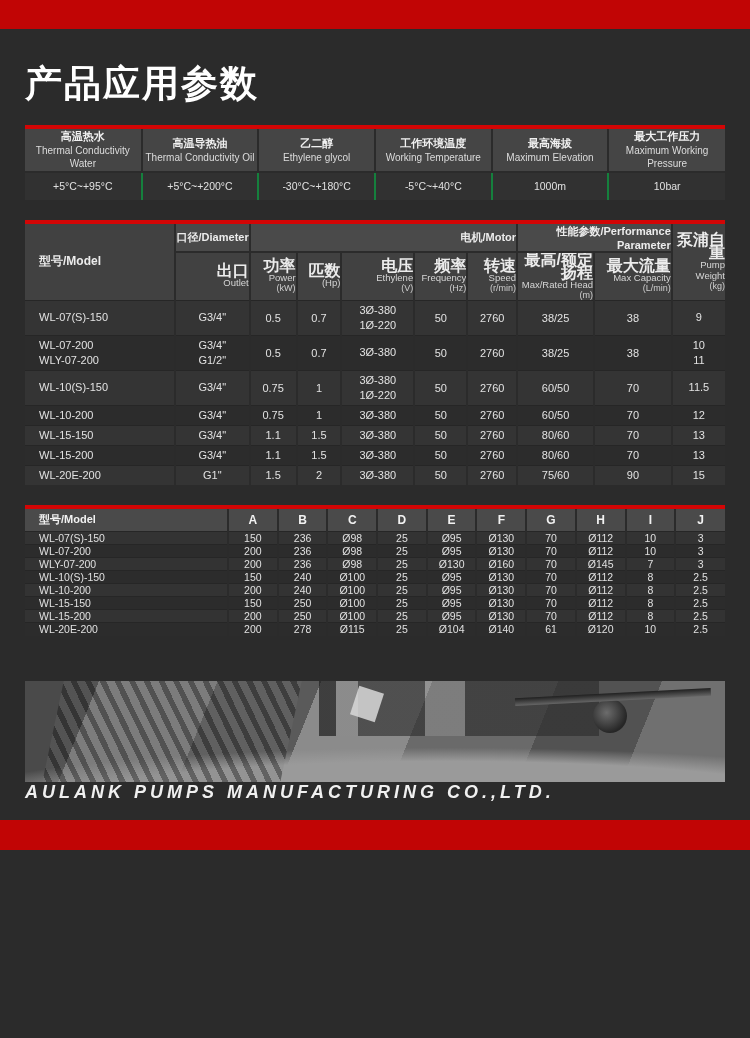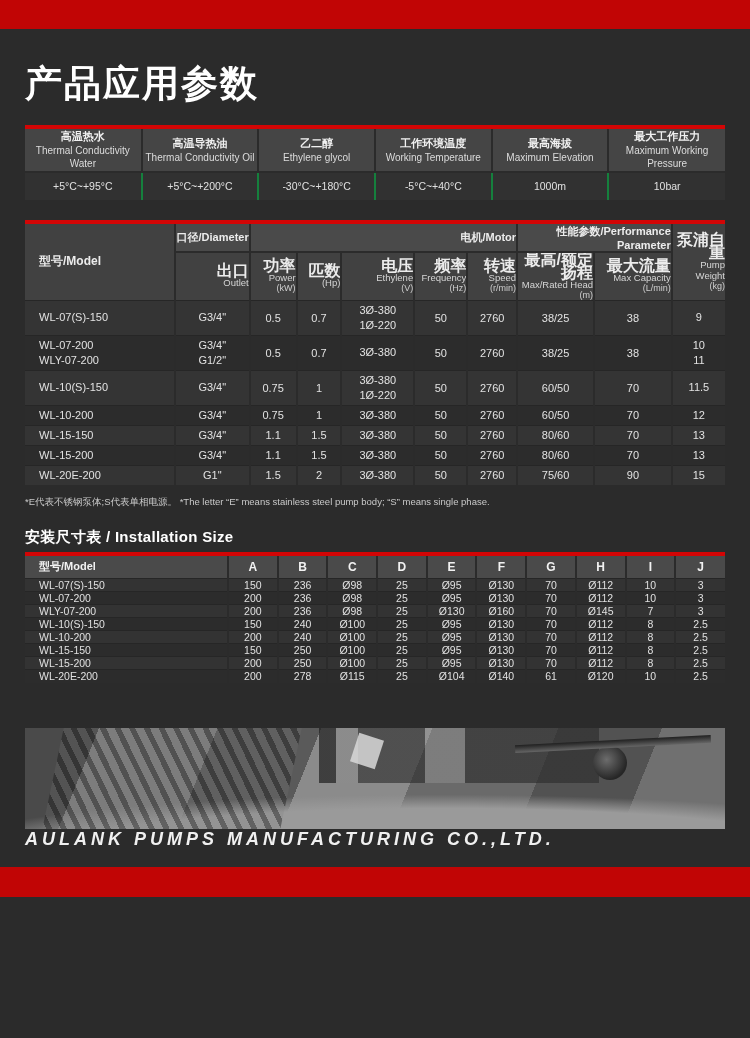--- a/index.html
+++ b/index.html
@@ -389,28 +389,24 @@
             <td>
               <div class="ln">15</div>
             </td>
           </tr>
         </tbody>
     </table>
 
     <div class="footnotes">
       <div class="note-block">
       </div>
-      <div class="note-block">
-        <div>*E代表不锈钢泵体;S代表单相电源。 *The letter “E” means stainless steel pump body; “S” means single phase.</div>
-      </div>
     </div>
   </div>
 
   <div class="section">
-    <div class="section-heading">安装尺寸表 / Installation Size</div>
     <div class="red-line"></div>
     <table class="inst-table">
       <colgroup>
         <col style="width:29%">
           <col style="width:7.1%">
           <col style="width:7.1%">
           <col style="width:7.1%">
         <col style="width:7.1%">
           <col style="width:7.1%">
           <col style="width:7.1%">

